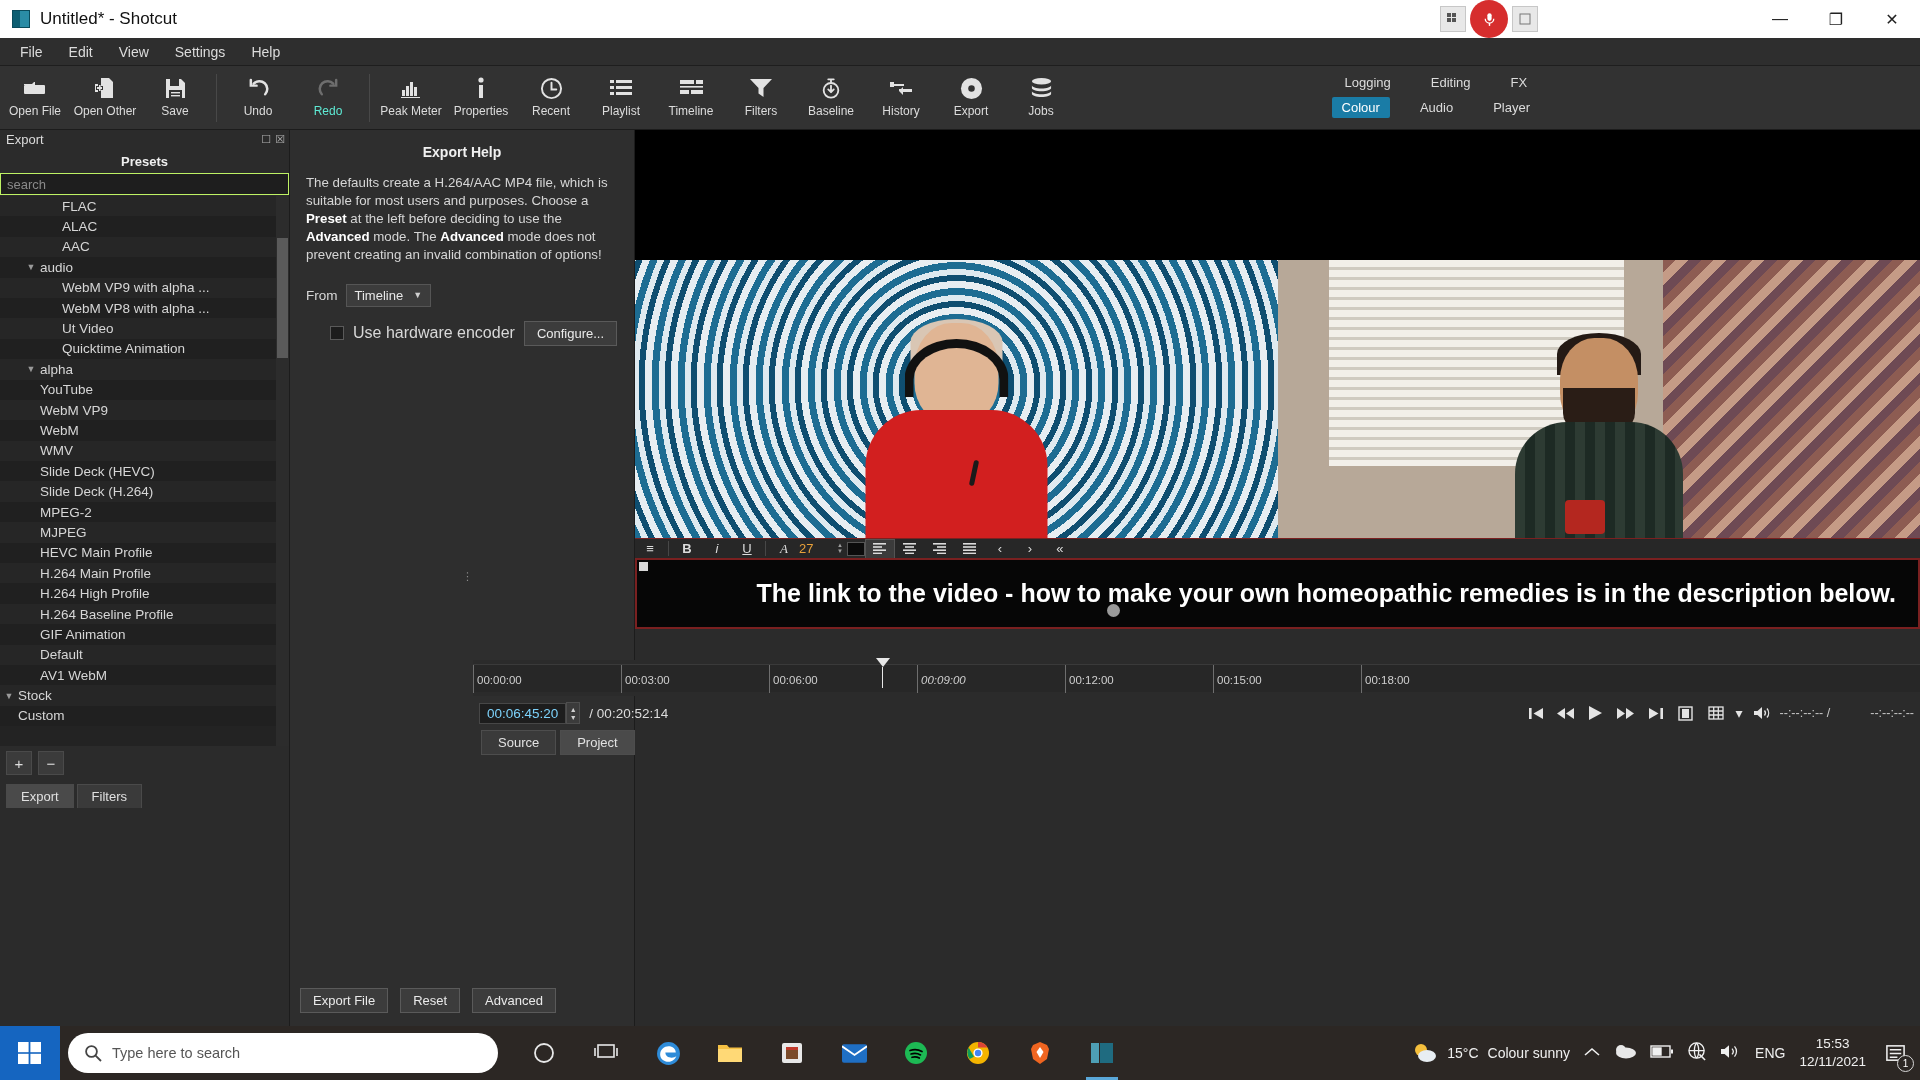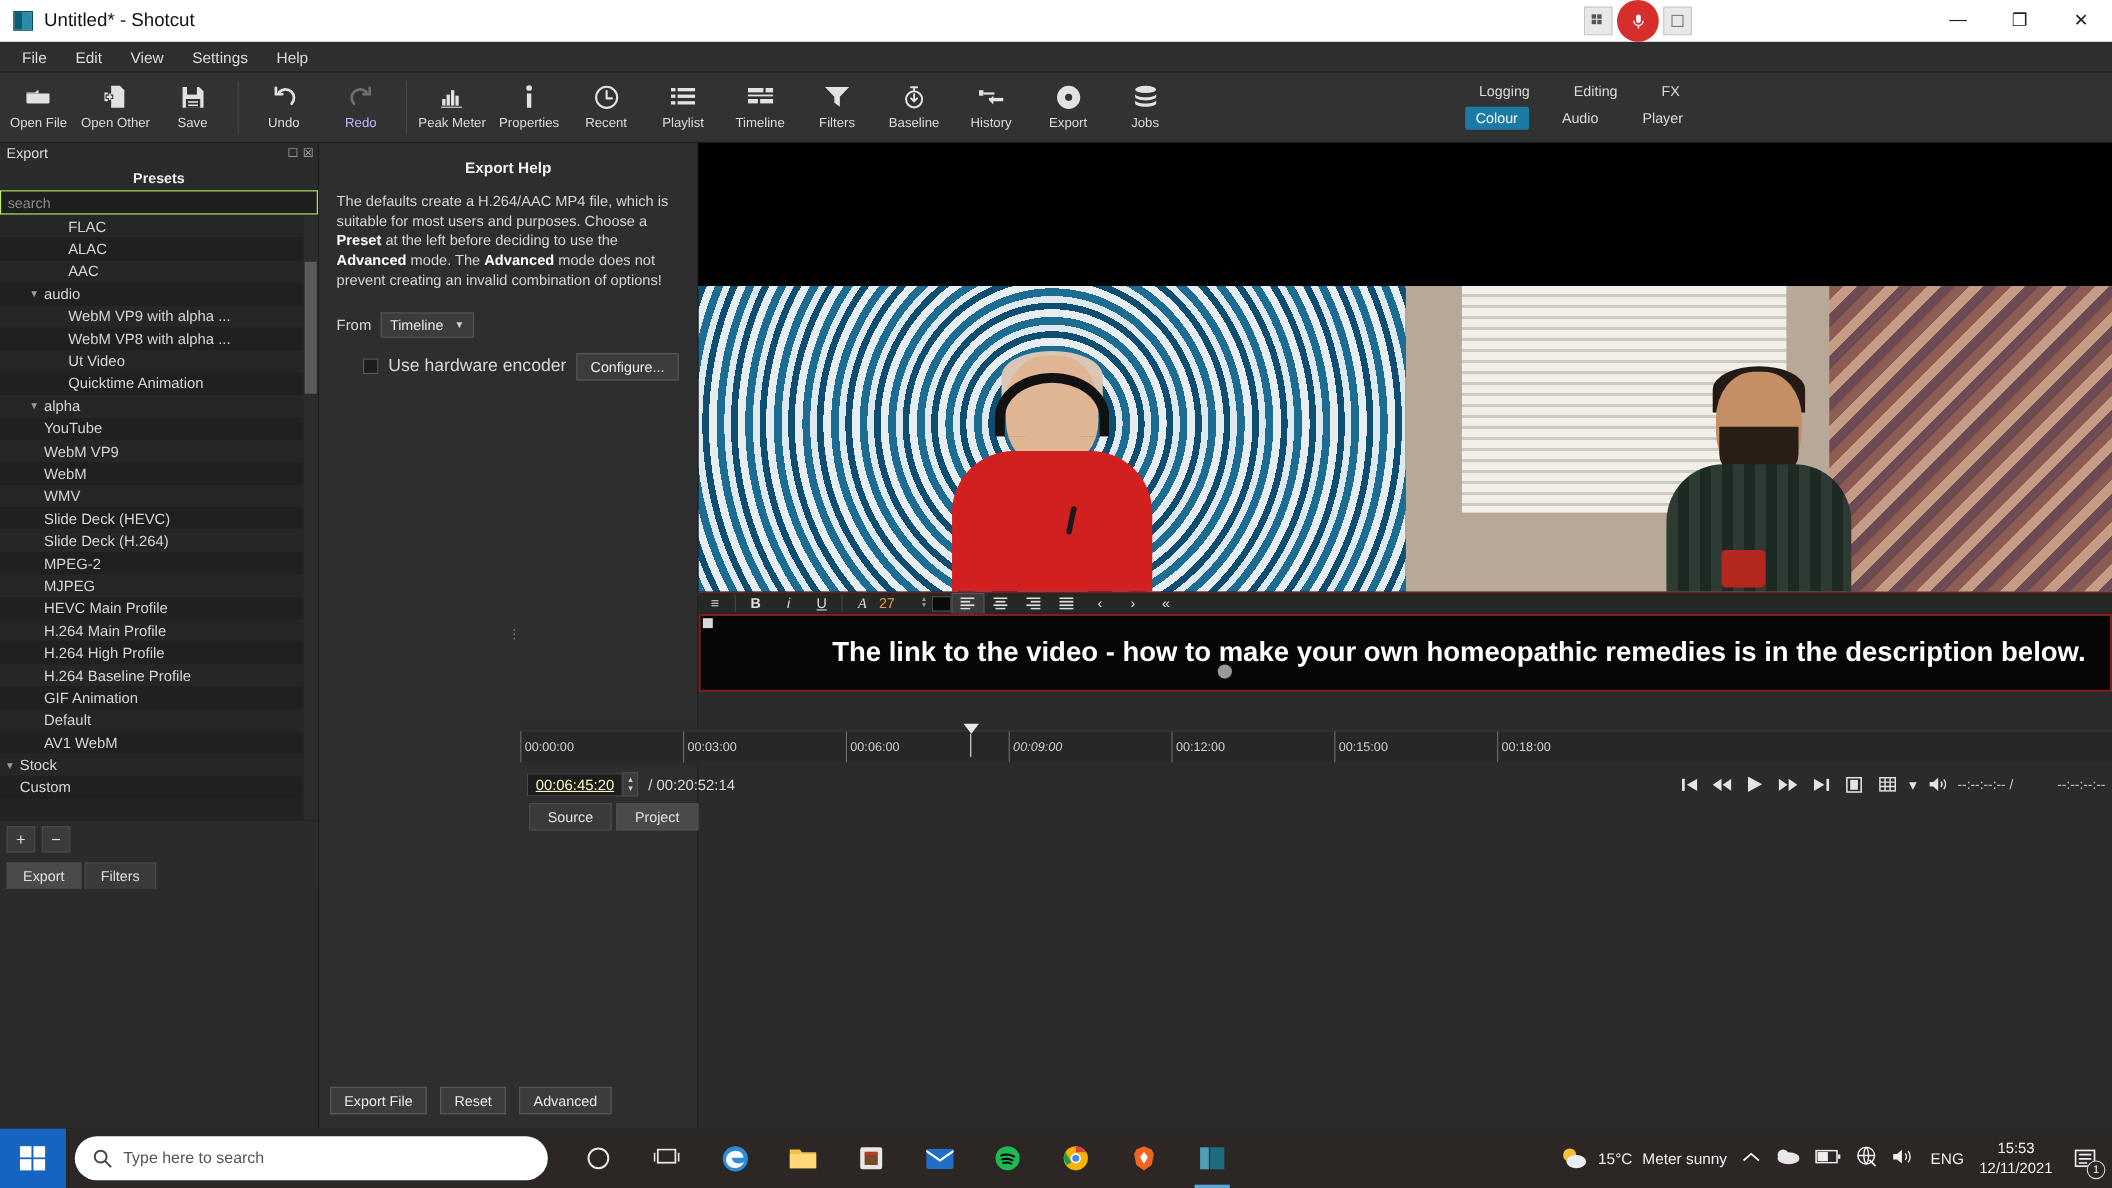--- a/index.html
+++ b/index.html
@@ -21,21 +21,21 @@
   .menubar { height:28px; background:#2e2e2e; display:flex; align-items:center; padding-left:8px; gap:2px;
      border-bottom:1px solid #1e1e1e;}
   .menu-item { padding:4px 12px; font-size:14px; color:#dcdcdc;}
 
   
   .toolbar { height:64px; background:#323232; display:flex; align-items:flex-start; position:relative;
      border-bottom:1px solid #1c1c1c; padding-top:4px;}
   .tool { width:70px; display:flex; flex-direction:column; align-items:center; gap:3px; padding-top:5px; }
   .tool .ic { height:26px; display:flex; align-items:center; justify-content:center; color:#e2e2e2; }
   .tool .lb { font-size:12px; color:#dcdcdc; white-space:nowrap;}
-  .tool.dim .ic, .tool.dim .lb { color:#c4b5fd; }
+  .tool.dim .ic, .tool.dim .lb { color:#5eead4; }
   .tsep { width:1px; height:48px; background:#484848; margin:4px 6px 0 6px;}
 
   .layoutgrp { position:absolute; right:380px; top:6px; display:flex; flex-direction:column; gap:4px; align-items:center;}
   .lrow { display:flex; gap:20px; }
   .lbtn { font-size:13px; padding:3px 10px; color:#dcdcdc; border-radius:2px;}
   .lbtn.active { background:#1a7ca6; color:#fff; }
 
   
   .shell { display:flex; height:calc(1080px - 38px - 28px - 64px - 54px); }
 
@@ -125,21 +125,21 @@
   .caphandle { position:absolute; left:2px; top:2px; width:9px;height:9px;background:#d8d8d8;}
   .capdot { position:absolute; left:470px; top:44px; width:13px;height:13px;background:#9a9a9a; border-radius:50%;}
 
   .scrubarea { position:absolute; left:-162px; right:0; top:530px; height:36px; background:#2b2b2b;}
   .ruler { position:absolute; left:0; right:0; top:4px; height:28px; background:#272727; border-top:1px solid #3a3a3a;}
   .rtick { position:absolute; top:0; height:28px; border-left:1px solid #6e6e6e; font-size:11.5px; color:#cfcfcf; padding-left:3px; padding-top:9px;}
   .playhead { position:absolute; top:-2px; width:0;height:0; border-left:7px solid transparent; border-right:7px solid transparent; border-top:9px solid #e8e8e8;}
   .phline { position:absolute; top:7px; width:1px; height:21px; background:#e8e8e8;}
 
   .transport { position:absolute; left:-162px; right:0; top:566px; height:34px; display:flex; align-items:center; padding-left:6px;}
-  .timefield { background:#1d1d1d; border:1px solid #474747; font-size:13.5px; color:#fef9c3; padding:2px 7px; font-family:"Liberation Sans",sans-serif;text-decoration:underline;}
+  .timefield { background:#1d1d1d; border:1px solid #474747; font-size:13.5px; color:#7dd3fc; padding:2px 7px; font-family:"Liberation Sans",sans-serif;}
   .spin { display:flex; flex-direction:column; justify-content:center; gap:1px; background:#3b3b3b; border:1px solid #4e4e4e; width:14px; height:22px; align-items:center; color:#d0d0d0; font-size:7px; line-height:7px;}
   .tdur { font-size:13.5px; color:#dcdcdc; margin-left:9px;}
   .tpctrls { margin-left:auto; display:flex; align-items:center; gap:4px; padding-right:6px;}
   .tpb { width:26px;height:26px;display:flex;align-items:center;justify-content:center;color:#e4e4e4;font-size:14px;}
   .tpend { font-size:12.5px; color:#c8c8c8; }
 
   .srctabs { position:absolute; left:-162px; top:600px; height:30px; display:flex; gap:4px; padding-left:8px; align-items:flex-start;}
   .srctab { font-size:13px; padding:4px 16px; background:#3a3a3a; border:1px solid #4d4d4d; color:#e2e2e2;}
   .srctab.active { background:#4a4a4a; }
 
@@ -951,21 +951,21 @@
         </svg>
     </div>
   </div>
   <div class="tray">
     <span style="display:flex;align-items:center;gap:9px">
       <svg width="26" height="22" viewBox="0 0 26 22">
           <circle cx="9" cy="8" r="6" fill="#f5bf3c"></circle>
           <ellipse cx="15" cy="14" rx="9" ry="6" fill="#e8eef3"></ellipse>
         </svg>
       <span>15°C</span>
-      <span>Meter sunny</span>
+      <span>Colour sunny</span>
     </span>
     <span>
       <svg width="16" height="11" viewBox="0 0 16 11" fill="none" stroke="#f0f0f0" stroke-width="1.6">
           <path d="M1 8l7-6 7 6"></path>
         </svg>
     </span>
     <span>
       <svg width="22" height="15" viewBox="0 0 22 15">
           <ellipse cx="12" cy="9" rx="10" ry="5.4" fill="#e8e8e8"></ellipse>
           <circle cx="7" cy="6" r="5" fill="#e8e8e8"></circle>

